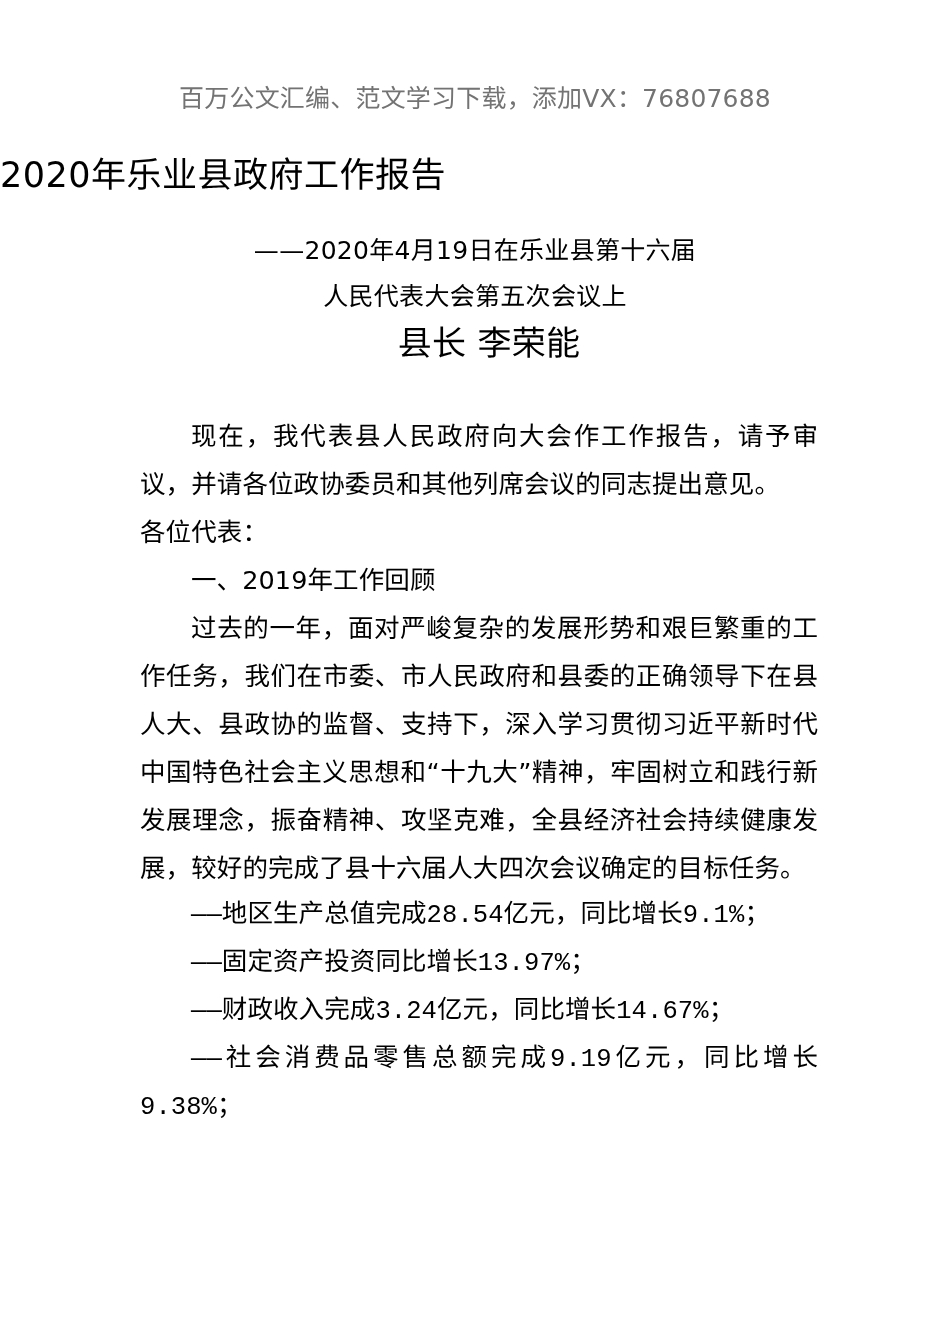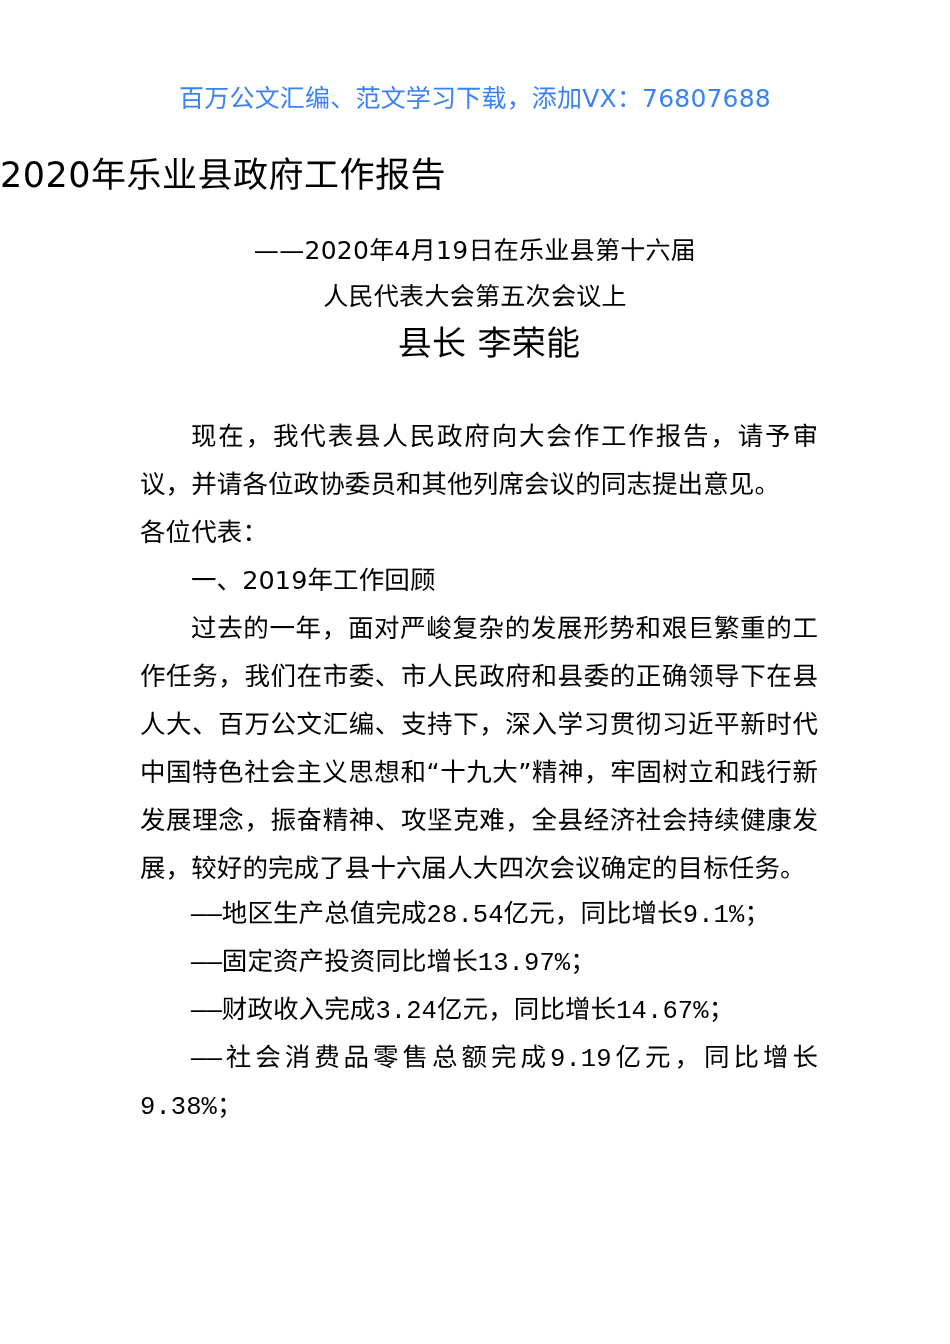--- a/index.html
+++ b/index.html
@@ -23,21 +23,21 @@
     box-sizing: border-box;
   }
 
   
   .promo-header {
     position: absolute;
     top: 78px;
     left: 0;
     width: 950px;
     text-align: center;
-    color: #3b82f6;
+    color: #737373;
     font-size: 25px;
     font-weight: 500;
     letter-spacing: 0.2px;
     white-space: nowrap;
     font-family: "DejaVu Sans", "Liberation Sans", sans-serif;
   }
 
   
   .doc-title {
     position: absolute;
@@ -130,21 +130,21 @@
   </div>
 
   <div class="body-area">
 
     <p class="para indent">现在，我代表县人民政府向大会作工作报告，请予审议，并请各位政协委员和其他列席会议的同志提出意见。</p>
 
     <p class="para salutation">各位代表：</p>
 
     <p class="section-heading">一、2019年工作回顾</p>
 
-    <p class="para indent">过去的一年，面对严峻复杂的发展形势和艰巨繁重的工作任务，我们在市委、市人民政府和县委的正确领导下在县人大、百万公文汇编、支持下，深入学习贯彻习近平新时代中国特色社会主义思想和“十九大”精神，牢固树立和践行新发展理念，振奋精神、攻坚克难，全县经济社会持续健康发展，较好的完成了县十六届人大四次会议确定的目标任务。</p>
+    <p class="para indent">过去的一年，面对严峻复杂的发展形势和艰巨繁重的工作任务，我们在市委、市人民政府和县委的正确领导下在县人大、县政协的监督、支持下，深入学习贯彻习近平新时代中国特色社会主义思想和“十九大”精神，牢固树立和践行新发展理念，振奋精神、攻坚克难，全县经济社会持续健康发展，较好的完成了县十六届人大四次会议确定的目标任务。</p>
 
     <p class="bullet-item">——地区生产总值完成28.54亿元，同比增长9.1%；</p>
 
     <p class="bullet-item">——固定资产投资同比增长13.97%；</p>
 
     <p class="bullet-item">——财政收入完成3.24亿元，同比增长14.67%；</p>
 
     <p class="bullet-item">——社会消费品零售总额完成9.19亿元，同比增长9.38%；</p>
 
   </div>

